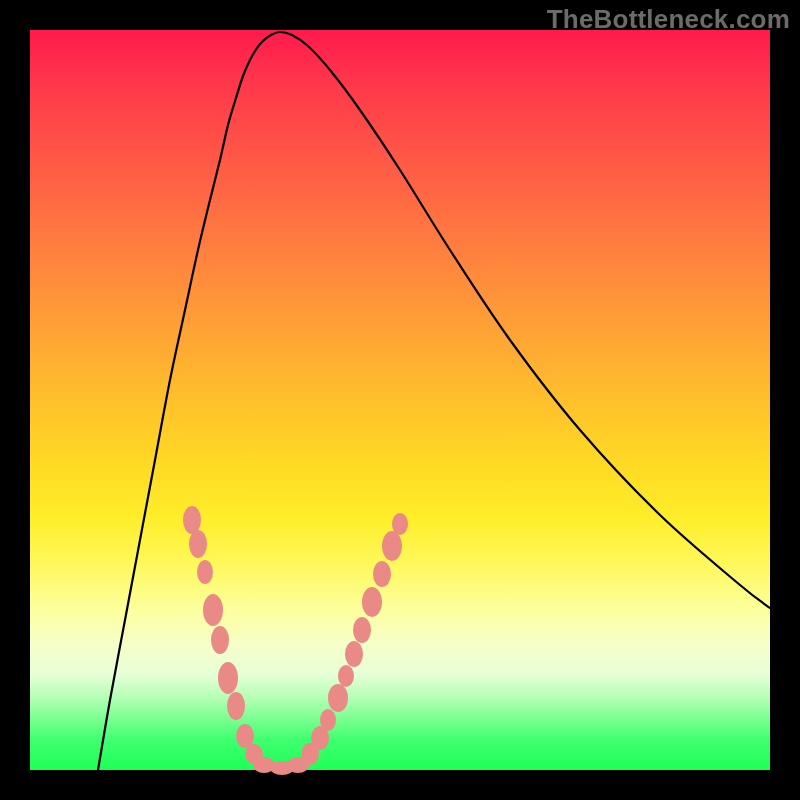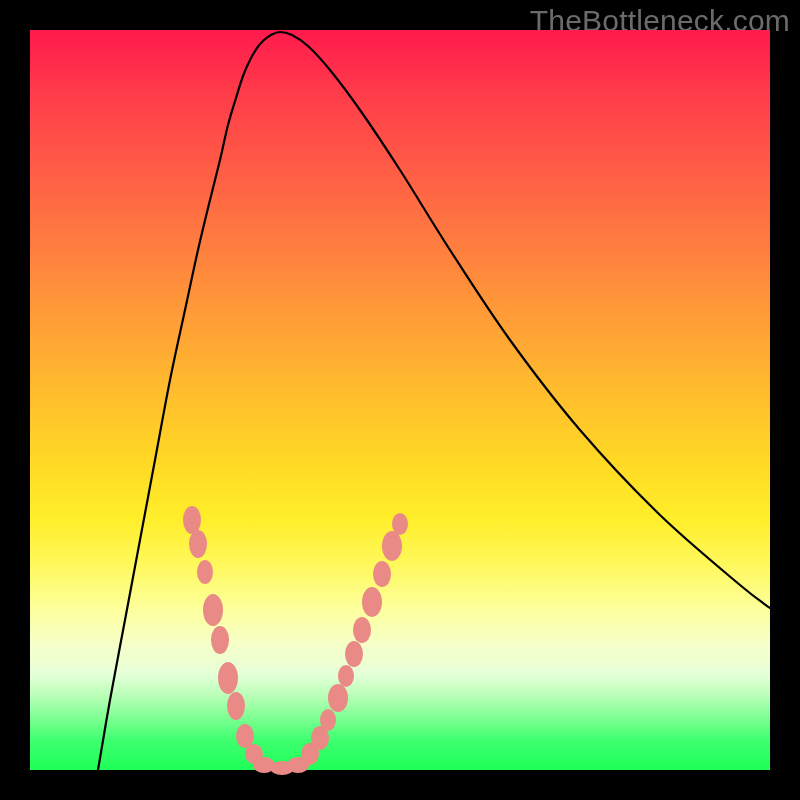--- a/index.html
+++ b/index.html
@@ -42,22 +42,22 @@
       #7dff92 93%,
       #3eff6f 96%,
       #1eff58 100%
     );
   }
   .watermark {
     position: absolute;
     top: 4px;
     right: 10px;
     color: #6b6b6b;
-    font-size: 30px;
-    font-weight: 400;
+    font-size: 26px;
+    font-weight: 700;
     letter-spacing: 0.2px;
     user-select: none;
   }
   svg.curve {
     position: absolute;
     left: 0;
     top: 0;
     width: 740px;
     height: 740px;
     overflow: visible;

